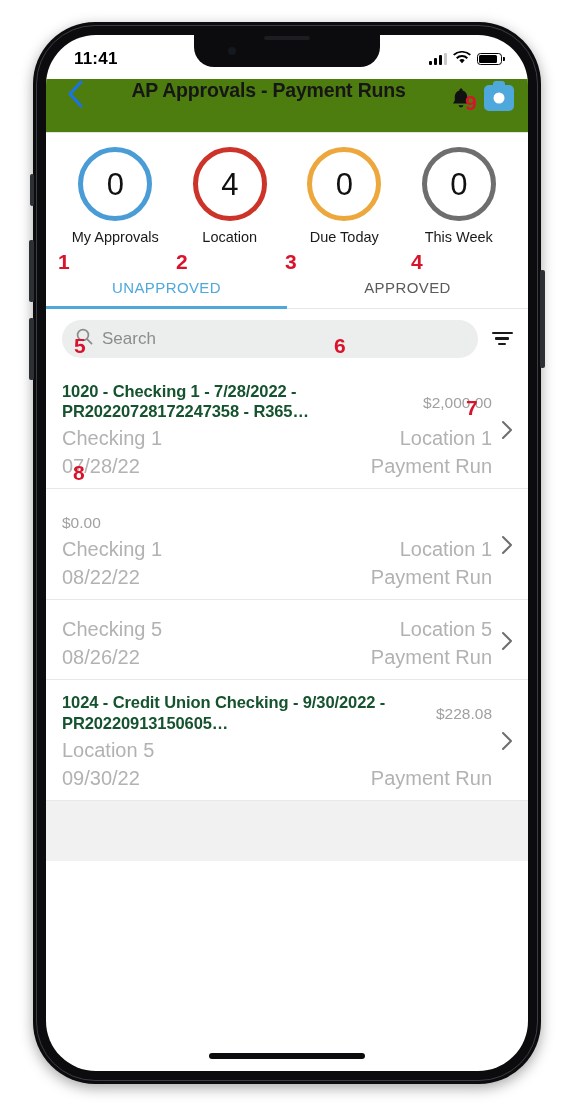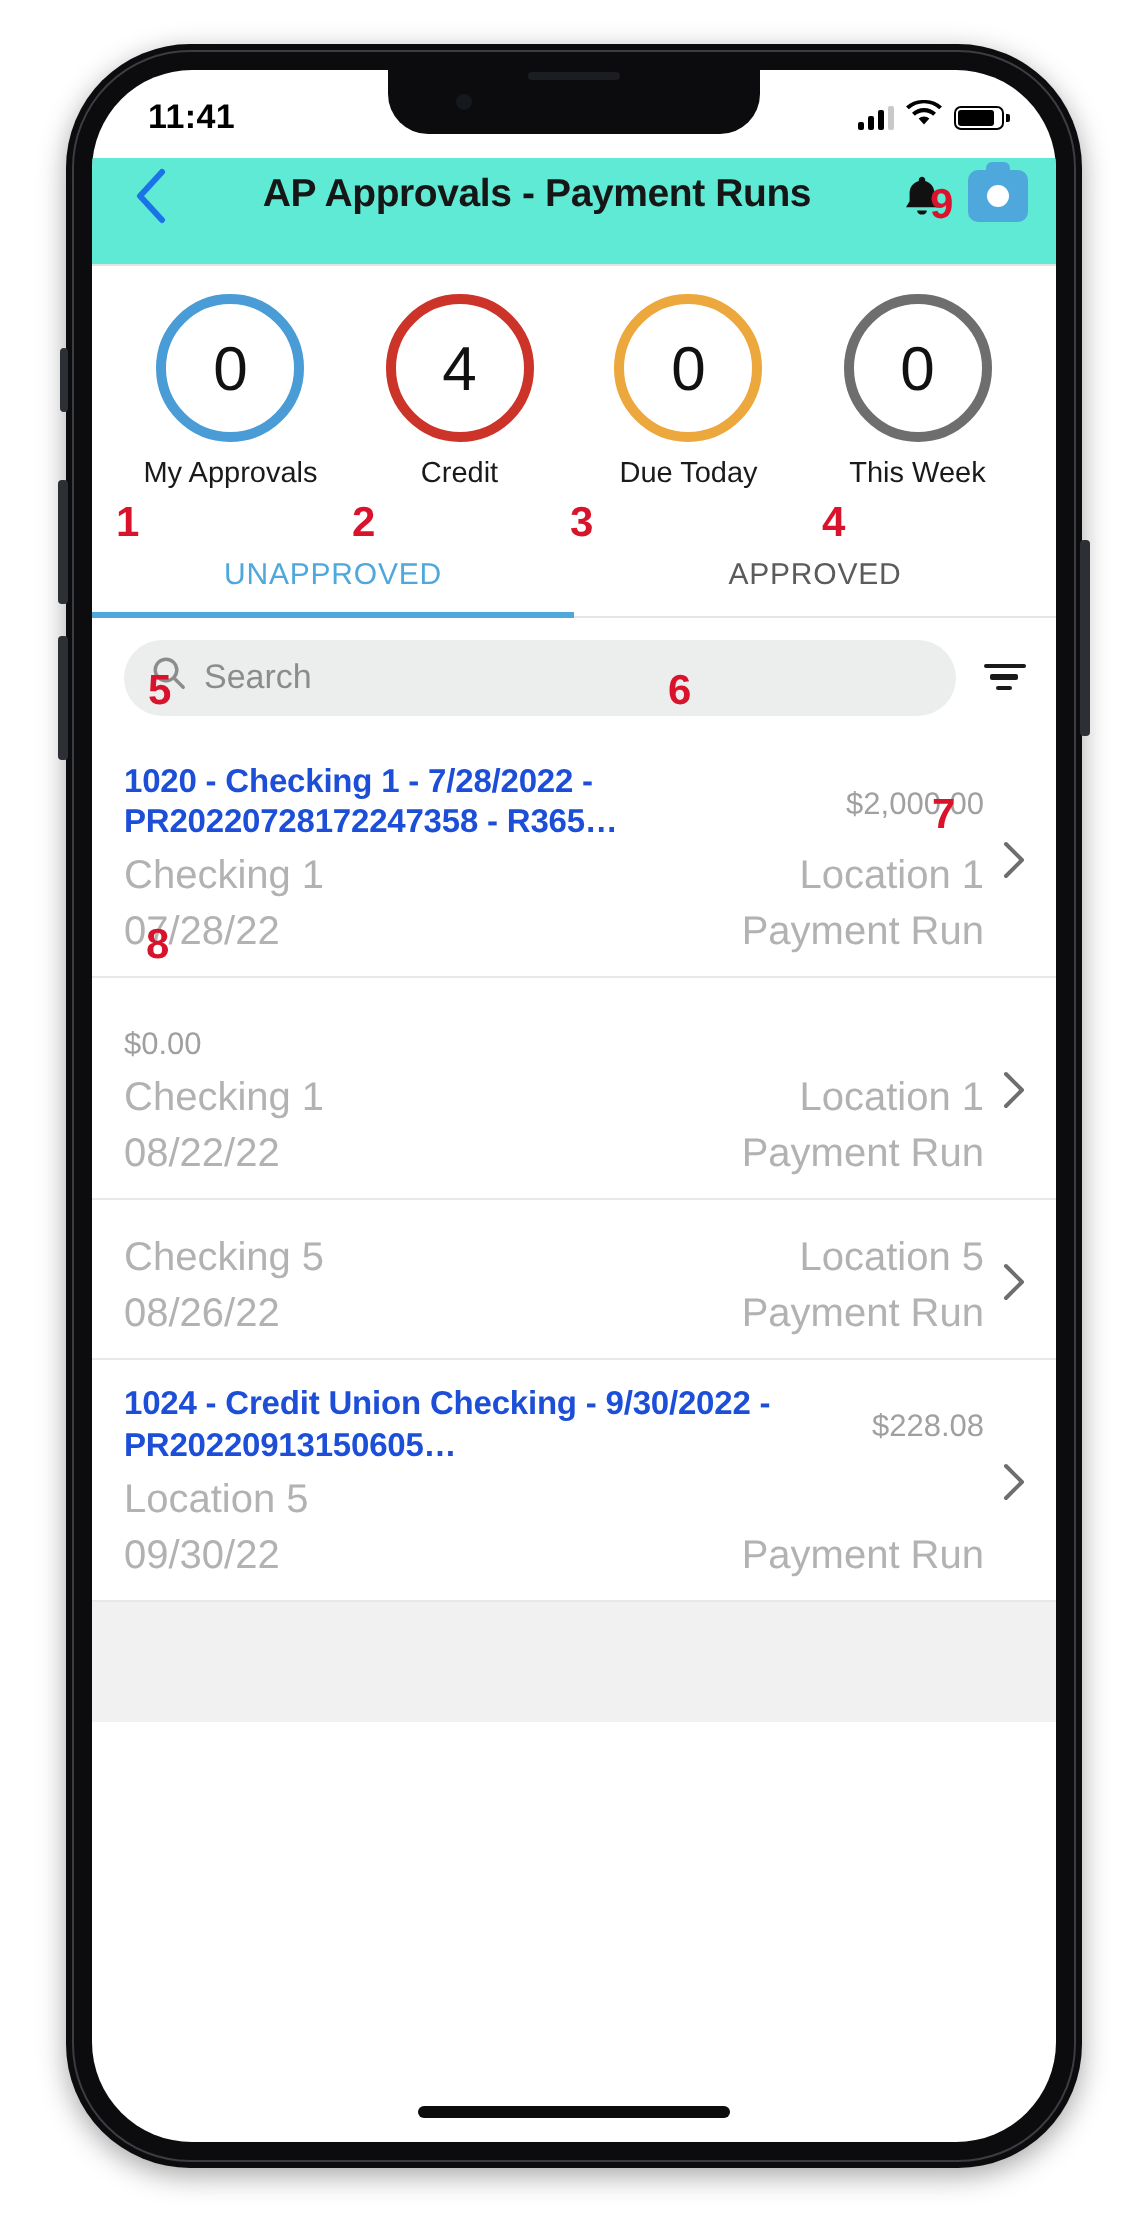--- a/index.html
+++ b/index.html
@@ -98,23 +98,23 @@
   }
   .battery::after{
     content:""; position:absolute; right:-3.6px; top:3.4px;
     width:2px; height:4px; background:#000; border-radius:0 1px 1px 0;
   }
   .battery > span { display:block; height:100%; width:86%; background:#000; border-radius:1.5px; }
 
   
   #nav-bar {
     height: 54px;
-    display: flex; align-items: center;
+    display: flex; 
     padding: 0 14px 16px 14px;
-    background: #5eead4;
+    background: #4d7c0f;
     border-bottom: 1px solid #e3e3e3;
     position: relative;
   }
   #back-chevron {
     width: 30px; height: 30px;
     display: flex; align-items: center; justify-content: center;
     flex: 0 0 auto;
   }
   #back-chevron svg { display:block; }
   #nav-title {
@@ -235,21 +235,21 @@
     border-bottom: 1px solid #e8e8e8;
     background: #fff;
     gap: 4px;
   }
   .li-main { flex: 1 1 auto; min-width: 0; }
   .li-toprow { display: flex; align-items: flex-start; gap: 6px; }
   .li-title {
     flex: 1 1 auto;
     font-size: 16.5px;
     font-weight: bold;
-    color: #1d4ed8;
+    color: #14532d;
     line-height: 1.24;
     letter-spacing: -0.1px;
   }
   .li-amount {
     flex: 0 0 auto;
     font-size: 15.5px;
     color: #a0a0a0;
     padding-top: 13px;
     white-space: nowrap;
   }
@@ -348,21 +348,21 @@
       <div class="summary-cell">
         <div class="ring" style="border-color: rgb(74, 156, 214);">
           <span>0</span>
         </div>
         <div class="summary-label">My Approvals</div>
       </div>
       <div class="summary-cell">
         <div class="ring" style="border-color: rgb(204, 52, 41);">
           <span>4</span>
         </div>
-        <div class="summary-label">Credit</div>
+        <div class="summary-label">Location</div>
       </div>
       <div class="summary-cell">
         <div class="ring" style="border-color: rgb(236, 168, 61);">
           <span>0</span>
         </div>
         <div class="summary-label">Due Today</div>
       </div>
       <div class="summary-cell">
         <div class="ring" style="border-color: rgb(110, 110, 110);">
           <span>0</span>

